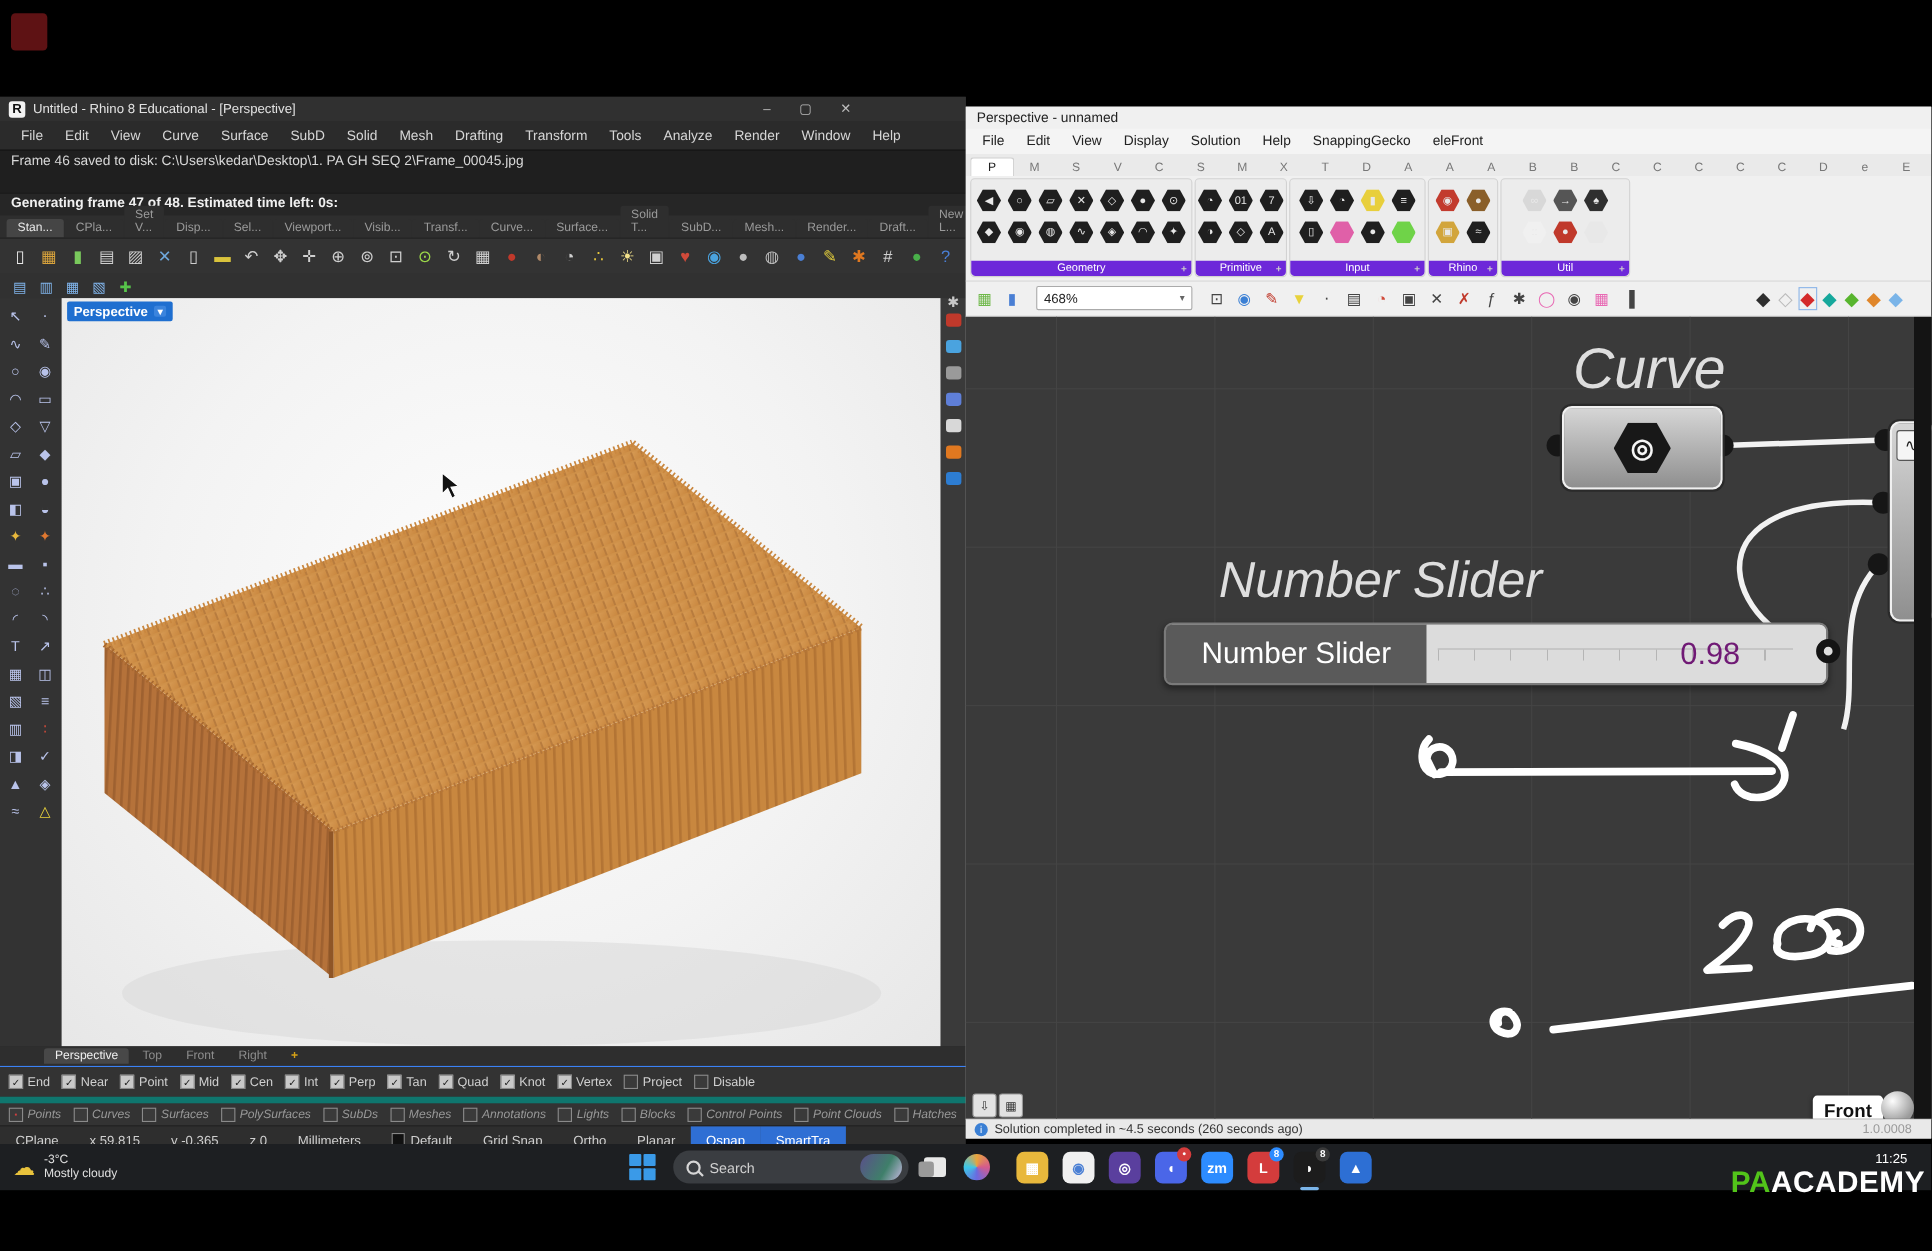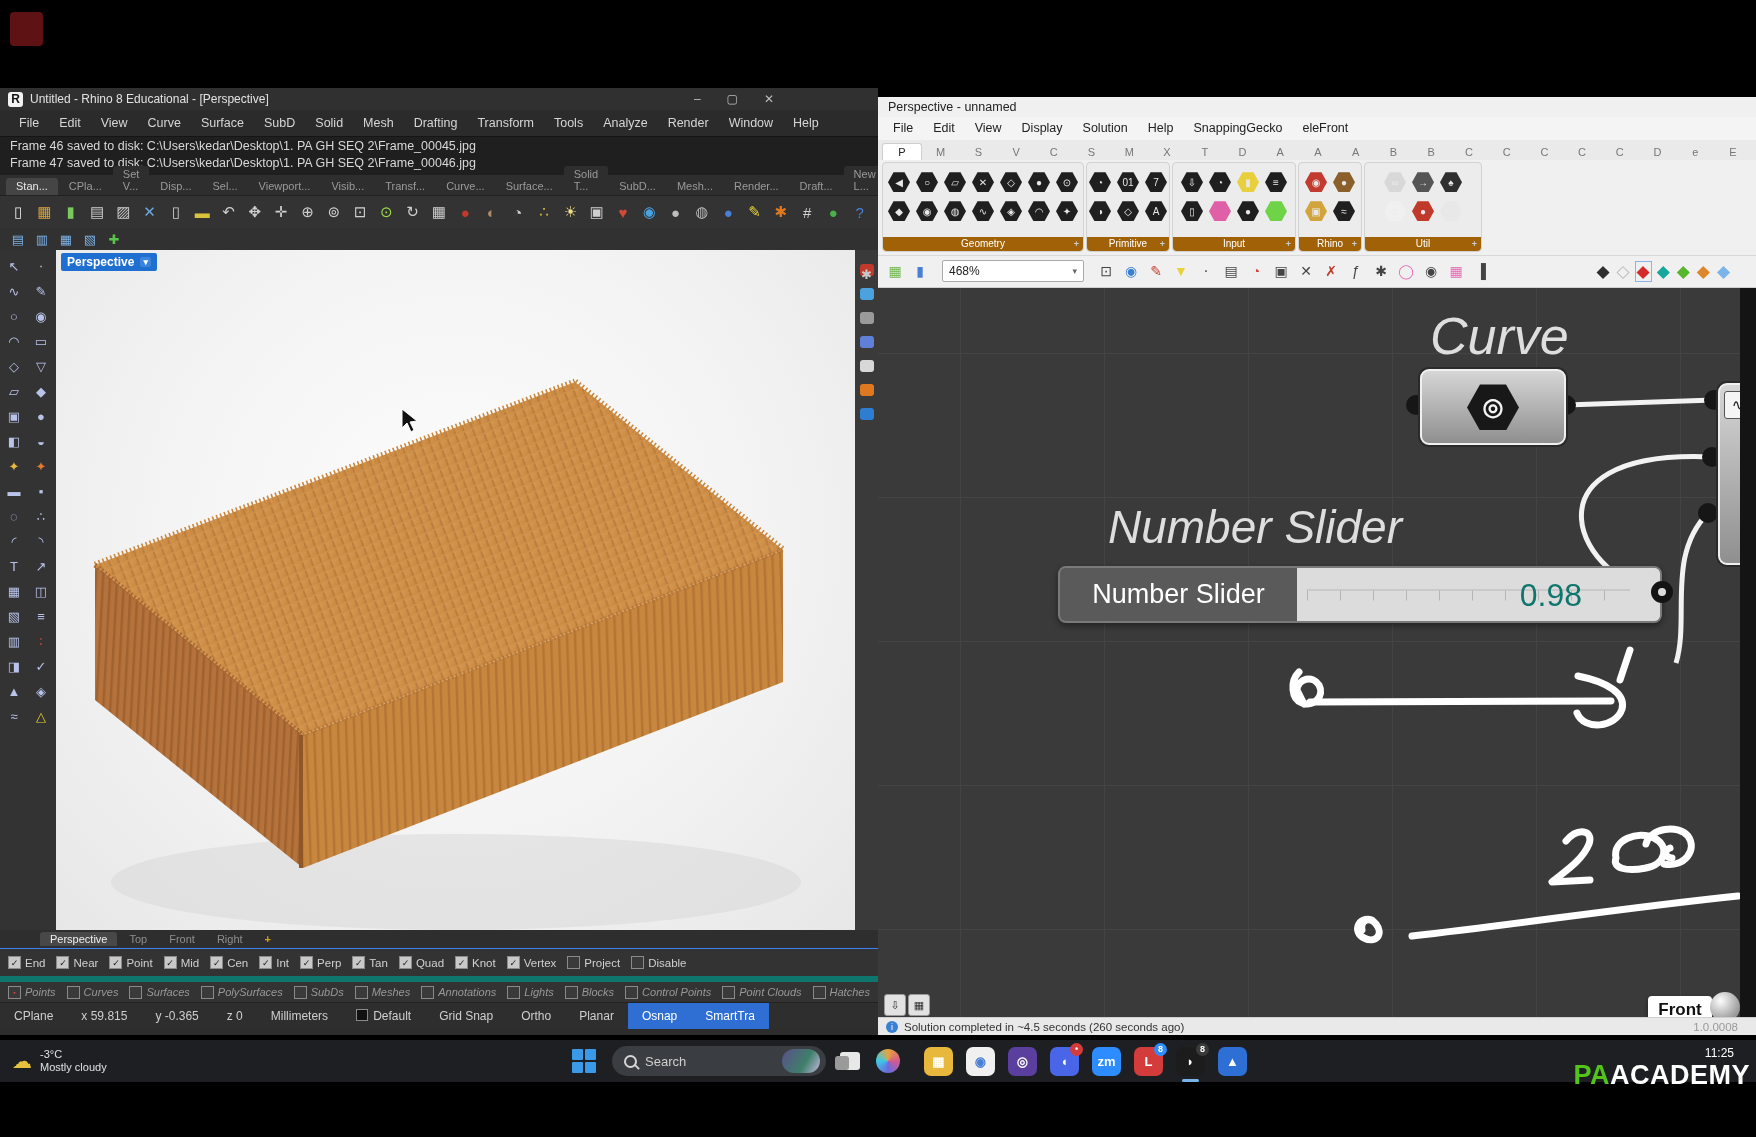--- a/index.html
+++ b/index.html
@@ -72,21 +72,21 @@
   .g-cats{height:20px;display:flex;align-items:flex-end;gap:0;padding:0 4px;background:#eaeaea;}
   .gcat{width:38px;text-align:center;font-size:11px;color:#777;padding:2px 0;}
   .gcat.active{background:#fff;color:#222;border:1px solid #cfcfcf;border-bottom:none;border-radius:3px 3px 0 0;}
   .g-palette{height:95px;background:#f0f0f0;position:relative;border-bottom:1px solid #d8d8d8;}
   .pgroup{position:absolute;top:2px;height:88px;background:#ececec;border:1px solid #d2d2d2;
           border-radius:4px;display:flex;flex-direction:column;}
   .ptiles{flex:1;display:grid;grid-auto-flow:column;grid-template-rows:26px 26px;gap:3px 6px;
           justify-content:center;align-content:center;padding:2px 6px;}
   .hex{width:22px;height:20px;background:#1f1f1f;clip-path:polygon(25% 0,75% 0,100% 50%,75% 100%,25% 100%,0 50%);
        display:flex;align-items:center;justify-content:center;color:#e8e8e8;font-size:10px;}
-  .pbar{height:14px;background:#a16207;color:#fff;font-size:10px;display:flex;align-items:center;
+  .pbar{height:14px;background:#6d28d9;color:#fff;font-size:10px;display:flex;align-items:center;
         justify-content:center;border-radius:0 0 4px 4px;position:relative;}
   .pbar .plus{position:absolute;right:4px;font-size:9px;color:#ccc;}
   .g-toolbar{height:32px;background:#f0f0f0;display:flex;align-items:center;gap:3px;padding:0 6px;
              border-bottom:1px solid #cfcfcf;}
   .gticon{width:22px;height:22px;display:flex;align-items:center;justify-content:center;font-size:14px;color:#444;}
   .zoomsel{width:128px;height:20px;background:#fff;border:1px solid #aaa;border-radius:2px;display:flex;
            align-items:center;font-size:12px;padding:0 6px;color:#222;margin:0 8px;}
   .zoomsel .car{margin-left:auto;font-size:9px;color:#666;}
   .gems{margin-left:auto;display:flex;gap:7px;align-items:center;padding-right:20px;}
   .gem{font-size:17px;line-height:17px;}
@@ -106,21 +106,21 @@
   .comp.graphcomp{left:840px;top:95px;width:36px;height:178px;}
   .gicon{position:absolute;left:4px;top:6px;width:26px;height:26px;background:#f5f5f5;border:1px solid #555;
          border-radius:3px;color:#222;font-size:15px;display:flex;align-items:center;justify-content:center;}
   .sliderbox{position:absolute;left:180px;top:278px;width:600px;height:53px;background:#dedede;
              border:2px solid #7a7a7a;border-radius:8px;box-shadow:0 3px 6px rgba(0,0,0,.4);display:flex;}
   .slname{width:237px;background:#5a5a5a;border-radius:5px 0 0 5px;color:#fff;font-size:27px;
           display:flex;align-items:center;justify-content:center;}
   .slrail{flex:1;position:relative;border-radius:0 6px 6px 0;background:#dcdcdc;}
   .ticks{position:absolute;left:10px;right:30px;top:50%;height:10px;transform:translateY(-50%);
          background:repeating-linear-gradient(90deg,#b5b5b5 0 1px,transparent 1px 33px);border-top:1px solid #b5b5b5;}
-  .slval{position:absolute;right:78px;top:50%;transform:translateY(-50%);font-size:32px;color:#0f766e;}
+  .slval{position:absolute;right:78px;top:50%;transform:translateY(-50%);font-size:28px;color:#701a75;}
   .ravenbtn{position:absolute;left:770px;top:708px;width:64px;height:28px;background:#fff;border-radius:4px;
             font-size:17px;font-weight:bold;color:#111;display:flex;align-items:center;justify-content:center;
             box-shadow:0 2px 4px rgba(0,0,0,.5);}
   .ravenball{position:absolute;left:832px;top:704px;width:30px;height:30px;border-radius:50%;
              background:radial-gradient(circle at 35% 30%,#fdfdfd,#9a9a9a 70%);}
   .cvbtn{position:absolute;top:706px;width:20px;height:20px;background:#e2e2e2;border:1px solid #999;
          border-radius:3px;font-size:11px;color:#333;display:flex;align-items:center;justify-content:center;}
   .g-status{height:17px;background:#e9e9e9;border-top:1px solid #cfcfcf;display:flex;align-items:center;
             padding:0 8px;font-size:11.5px;color:#333;}
   .g-status .ver{margin-left:auto;color:#9a9a9a;padding-right:10px;}
@@ -197,22 +197,22 @@
         <span class="mi">Drafting</span>
         <span class="mi">Transform</span>
         <span class="mi">Tools</span>
         <span class="mi">Analyze</span>
         <span class="mi">Render</span>
         <span class="mi">Window</span>
         <span class="mi">Help</span>
       </div>
     <div class="r-hist">
       <div>Frame 46 saved to disk: C:\Users\kedar\Desktop\1. PA GH SEQ 2\Frame_00045.jpg</div>
-      <div>Frame 47 saved to disk: C:\Users\kedar\Desktop\1. PA GH SEQ 2\Frame_00046.jpg</div>
     </div>
+    <div class="r-prompt">Generating frame 47 of 48.   Estimated time left: 0s:</div>
     <div class="r-tabs">
 
     <span class="rtab active">Stan...</span>
         <span class="rtab">CPla...</span>
         <span class="rtab">Set V...</span>
         <span class="rtab">Disp...</span>
         <span class="rtab">Sel...</span>
         <span class="rtab">Viewport...</span>
         <span class="rtab">Visib...</span>
         <span class="rtab">Transf...</span>

